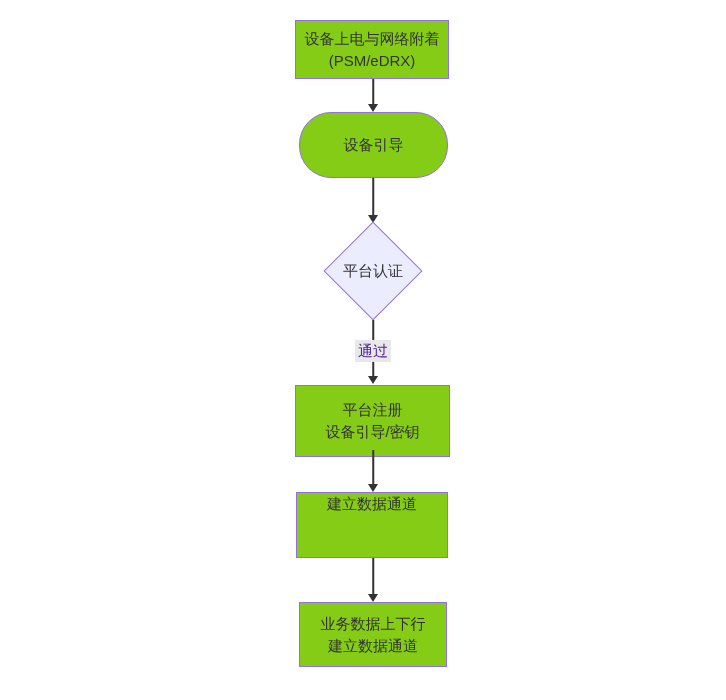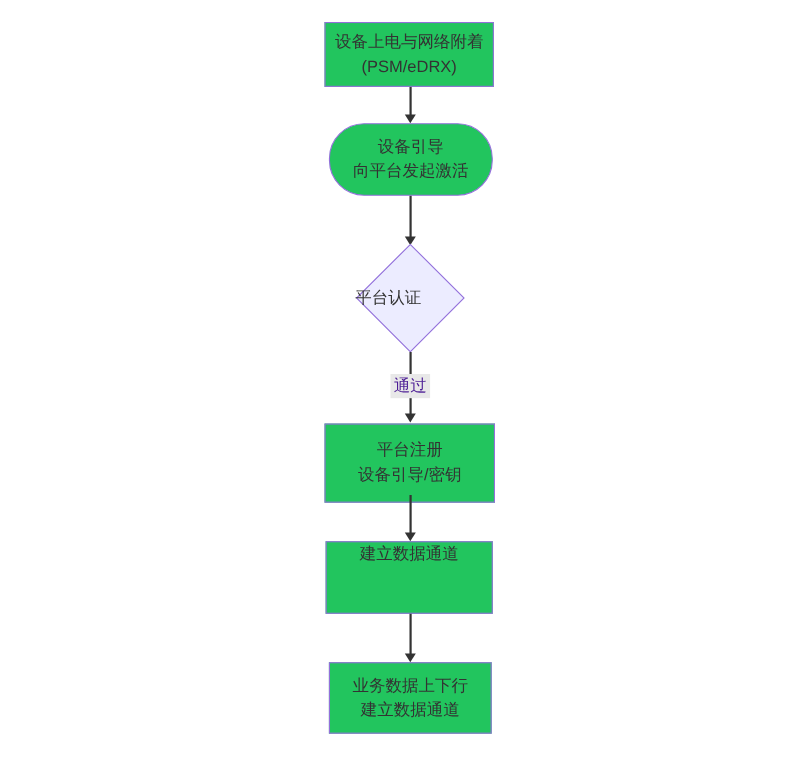--- a/index.html
+++ b/index.html
@@ -11,36 +11,36 @@
   .canvas {
     position: relative;
     width: 726px;
     height: 700px;
     background: #ffffff;
     overflow: hidden;
   }
   .node {
     position: absolute;
     box-sizing: border-box;
-    background: #22c55e;
+    background: #84cc16;
     border: 1px solid #9370DB;
     display: flex;
     flex-direction: column;
     align-items: center;
     justify-content: center;
     text-align: center;
     color: #333333;
     font-size: 15px;
     line-height: 22px;
   }
   .diamond-wrap {
     position: absolute;
     display: flex;
     align-items: center;
-    justify-content: flex-start;
+    justify-content: center;
   }
   .diamond-shape {
     position: absolute;
     left: 50%;
     top: 50%;
     width: 70px;
     height: 70px;
     transform: translate(-50%, -50%) rotate(45deg);
     background: #ECECFF;
     border: 1px solid #9370DB;
@@ -101,21 +101,20 @@
     <div>(PSM/eDRX)</div>
   </div>
 
   <div class="arrow" style="left:366px; top:79px; height:33px;">
     <div class="arrow-line"></div>
     <div class="arrow-head"></div>
   </div>
 
   <div class="node" style="left:299px; top:112px; width:149px; height:66px;border-radius:32px;">
     <div>设备引导</div>
-    <div>向平台发起激活</div>
   </div>
 
   <div class="arrow" style="left:366px; top:178px; height:45px;">
     <div class="arrow-line"></div>
     <div class="arrow-head"></div>
   </div>
 
   <div class="diamond-wrap" style="left:323px; top:222px; width:100px; height:98px;">
     <div class="diamond-shape"></div>
     <div class="diamond-label">平台认证</div>

